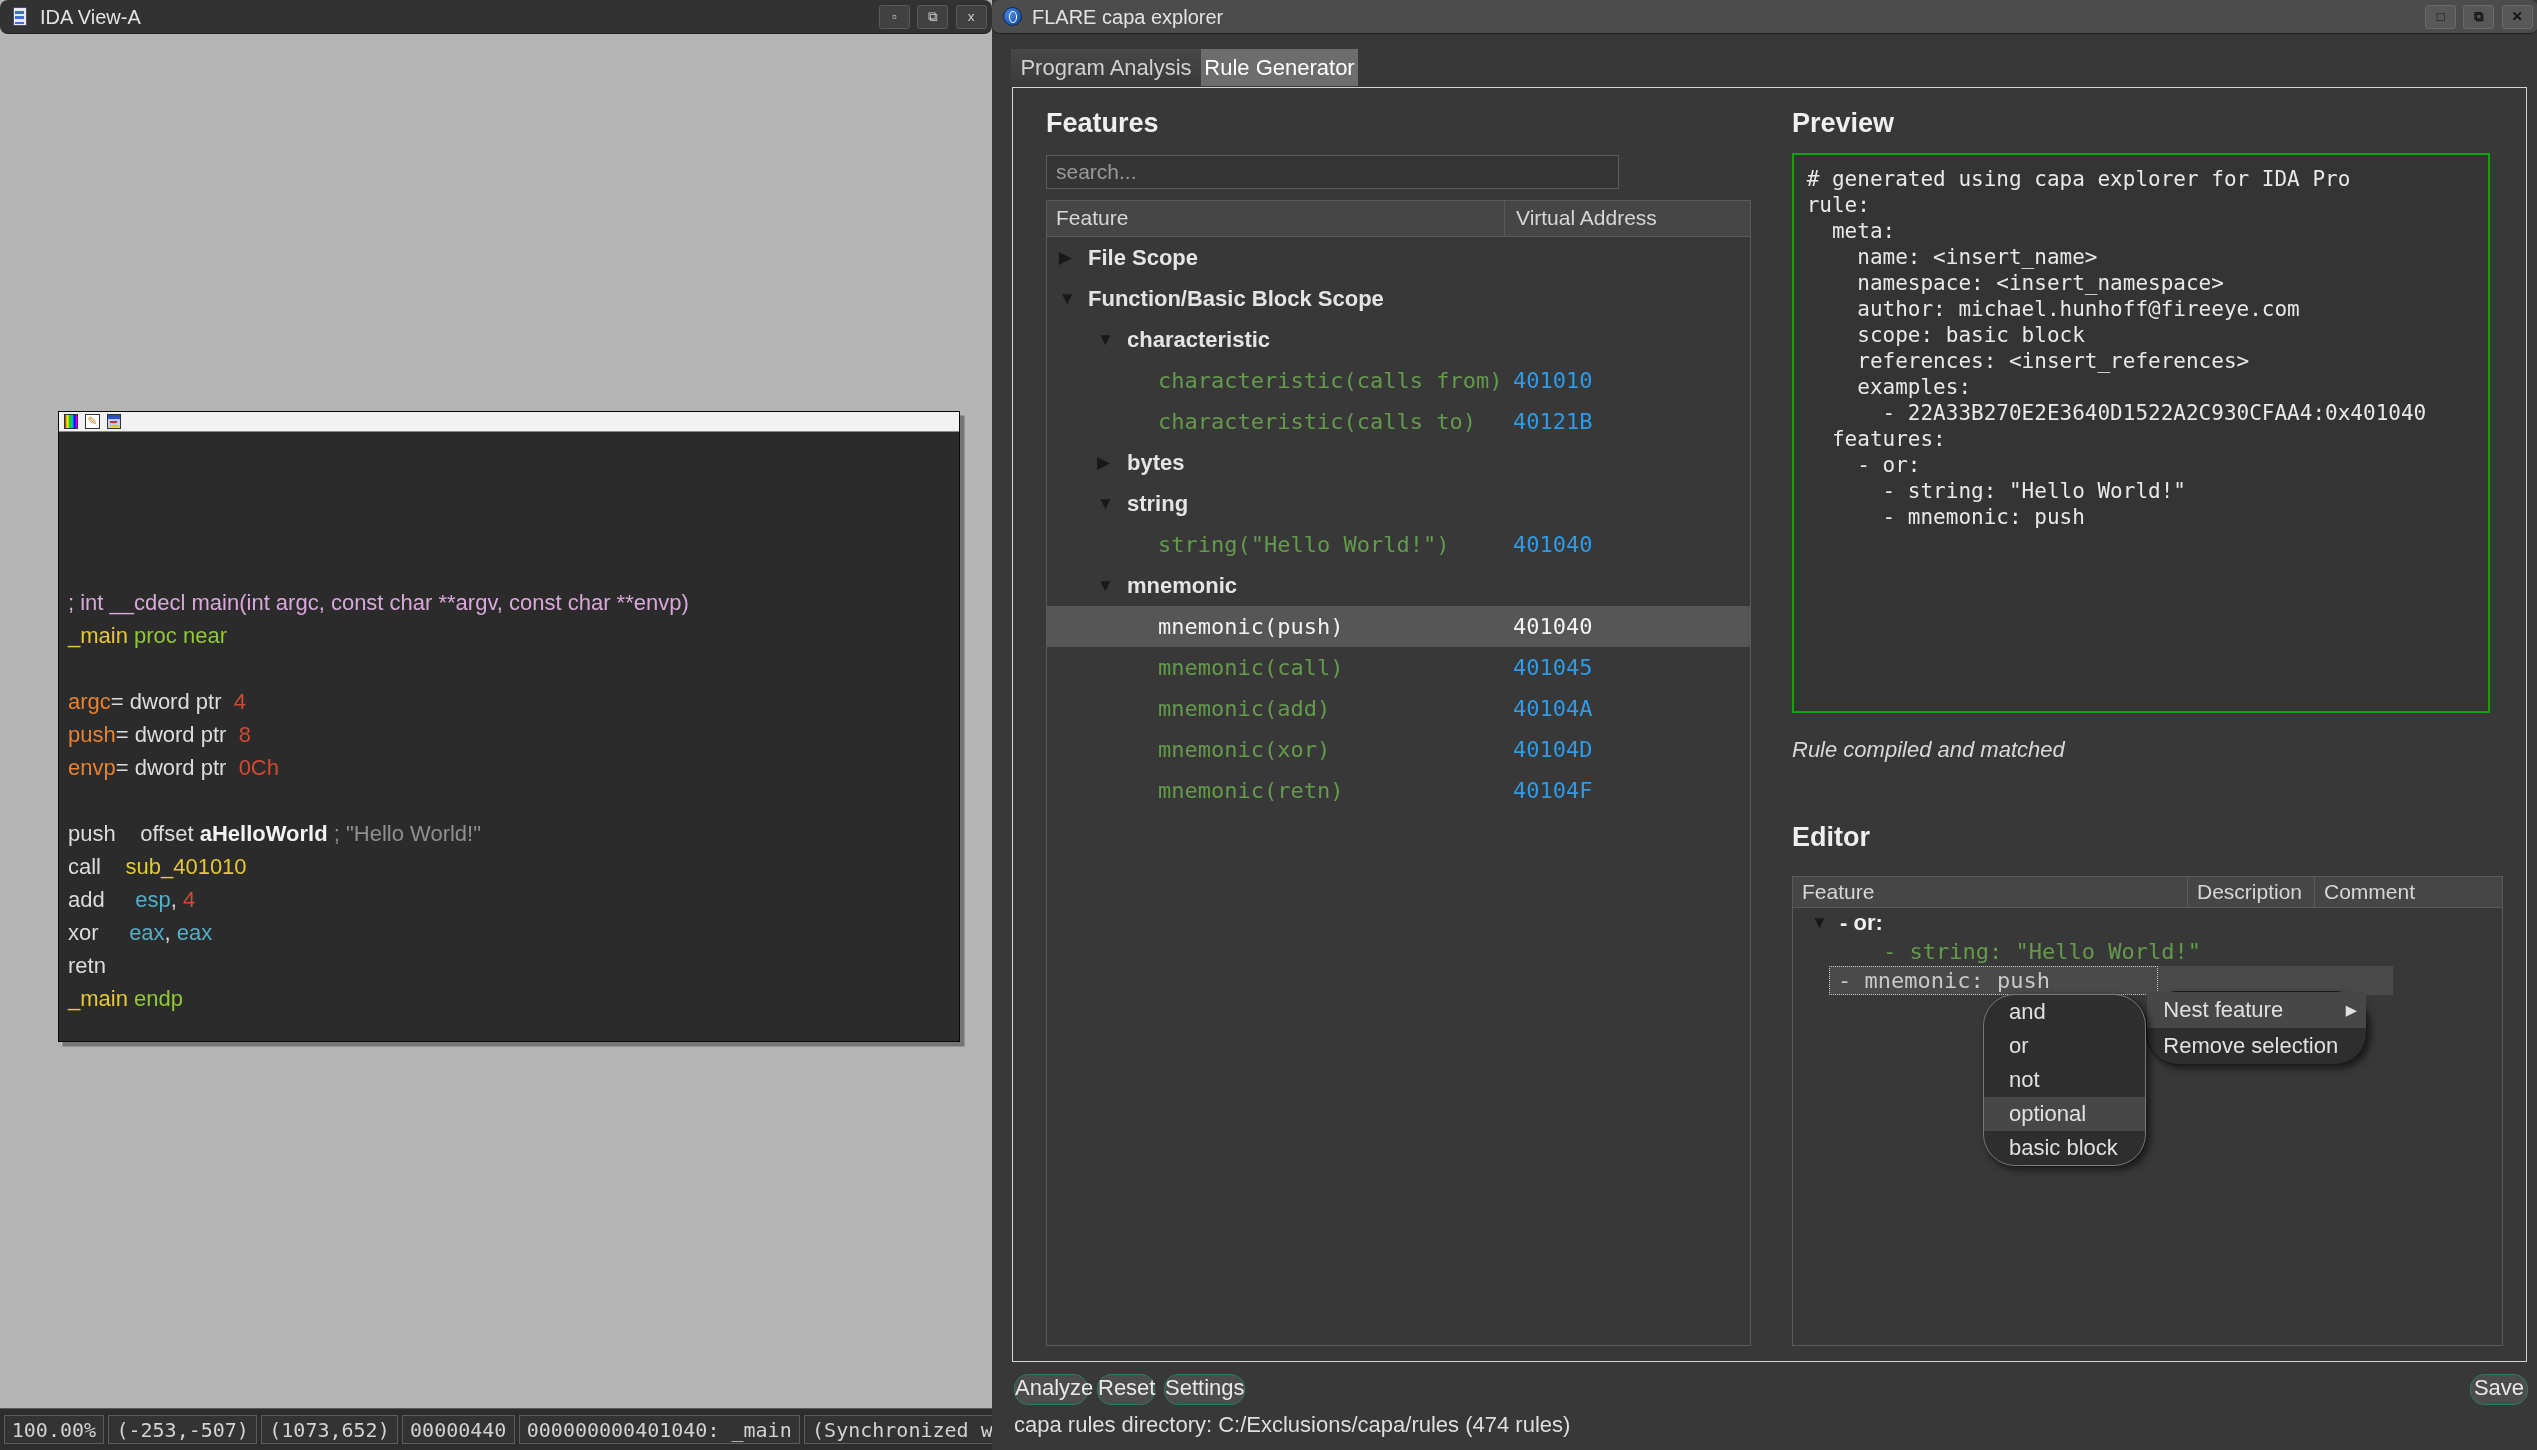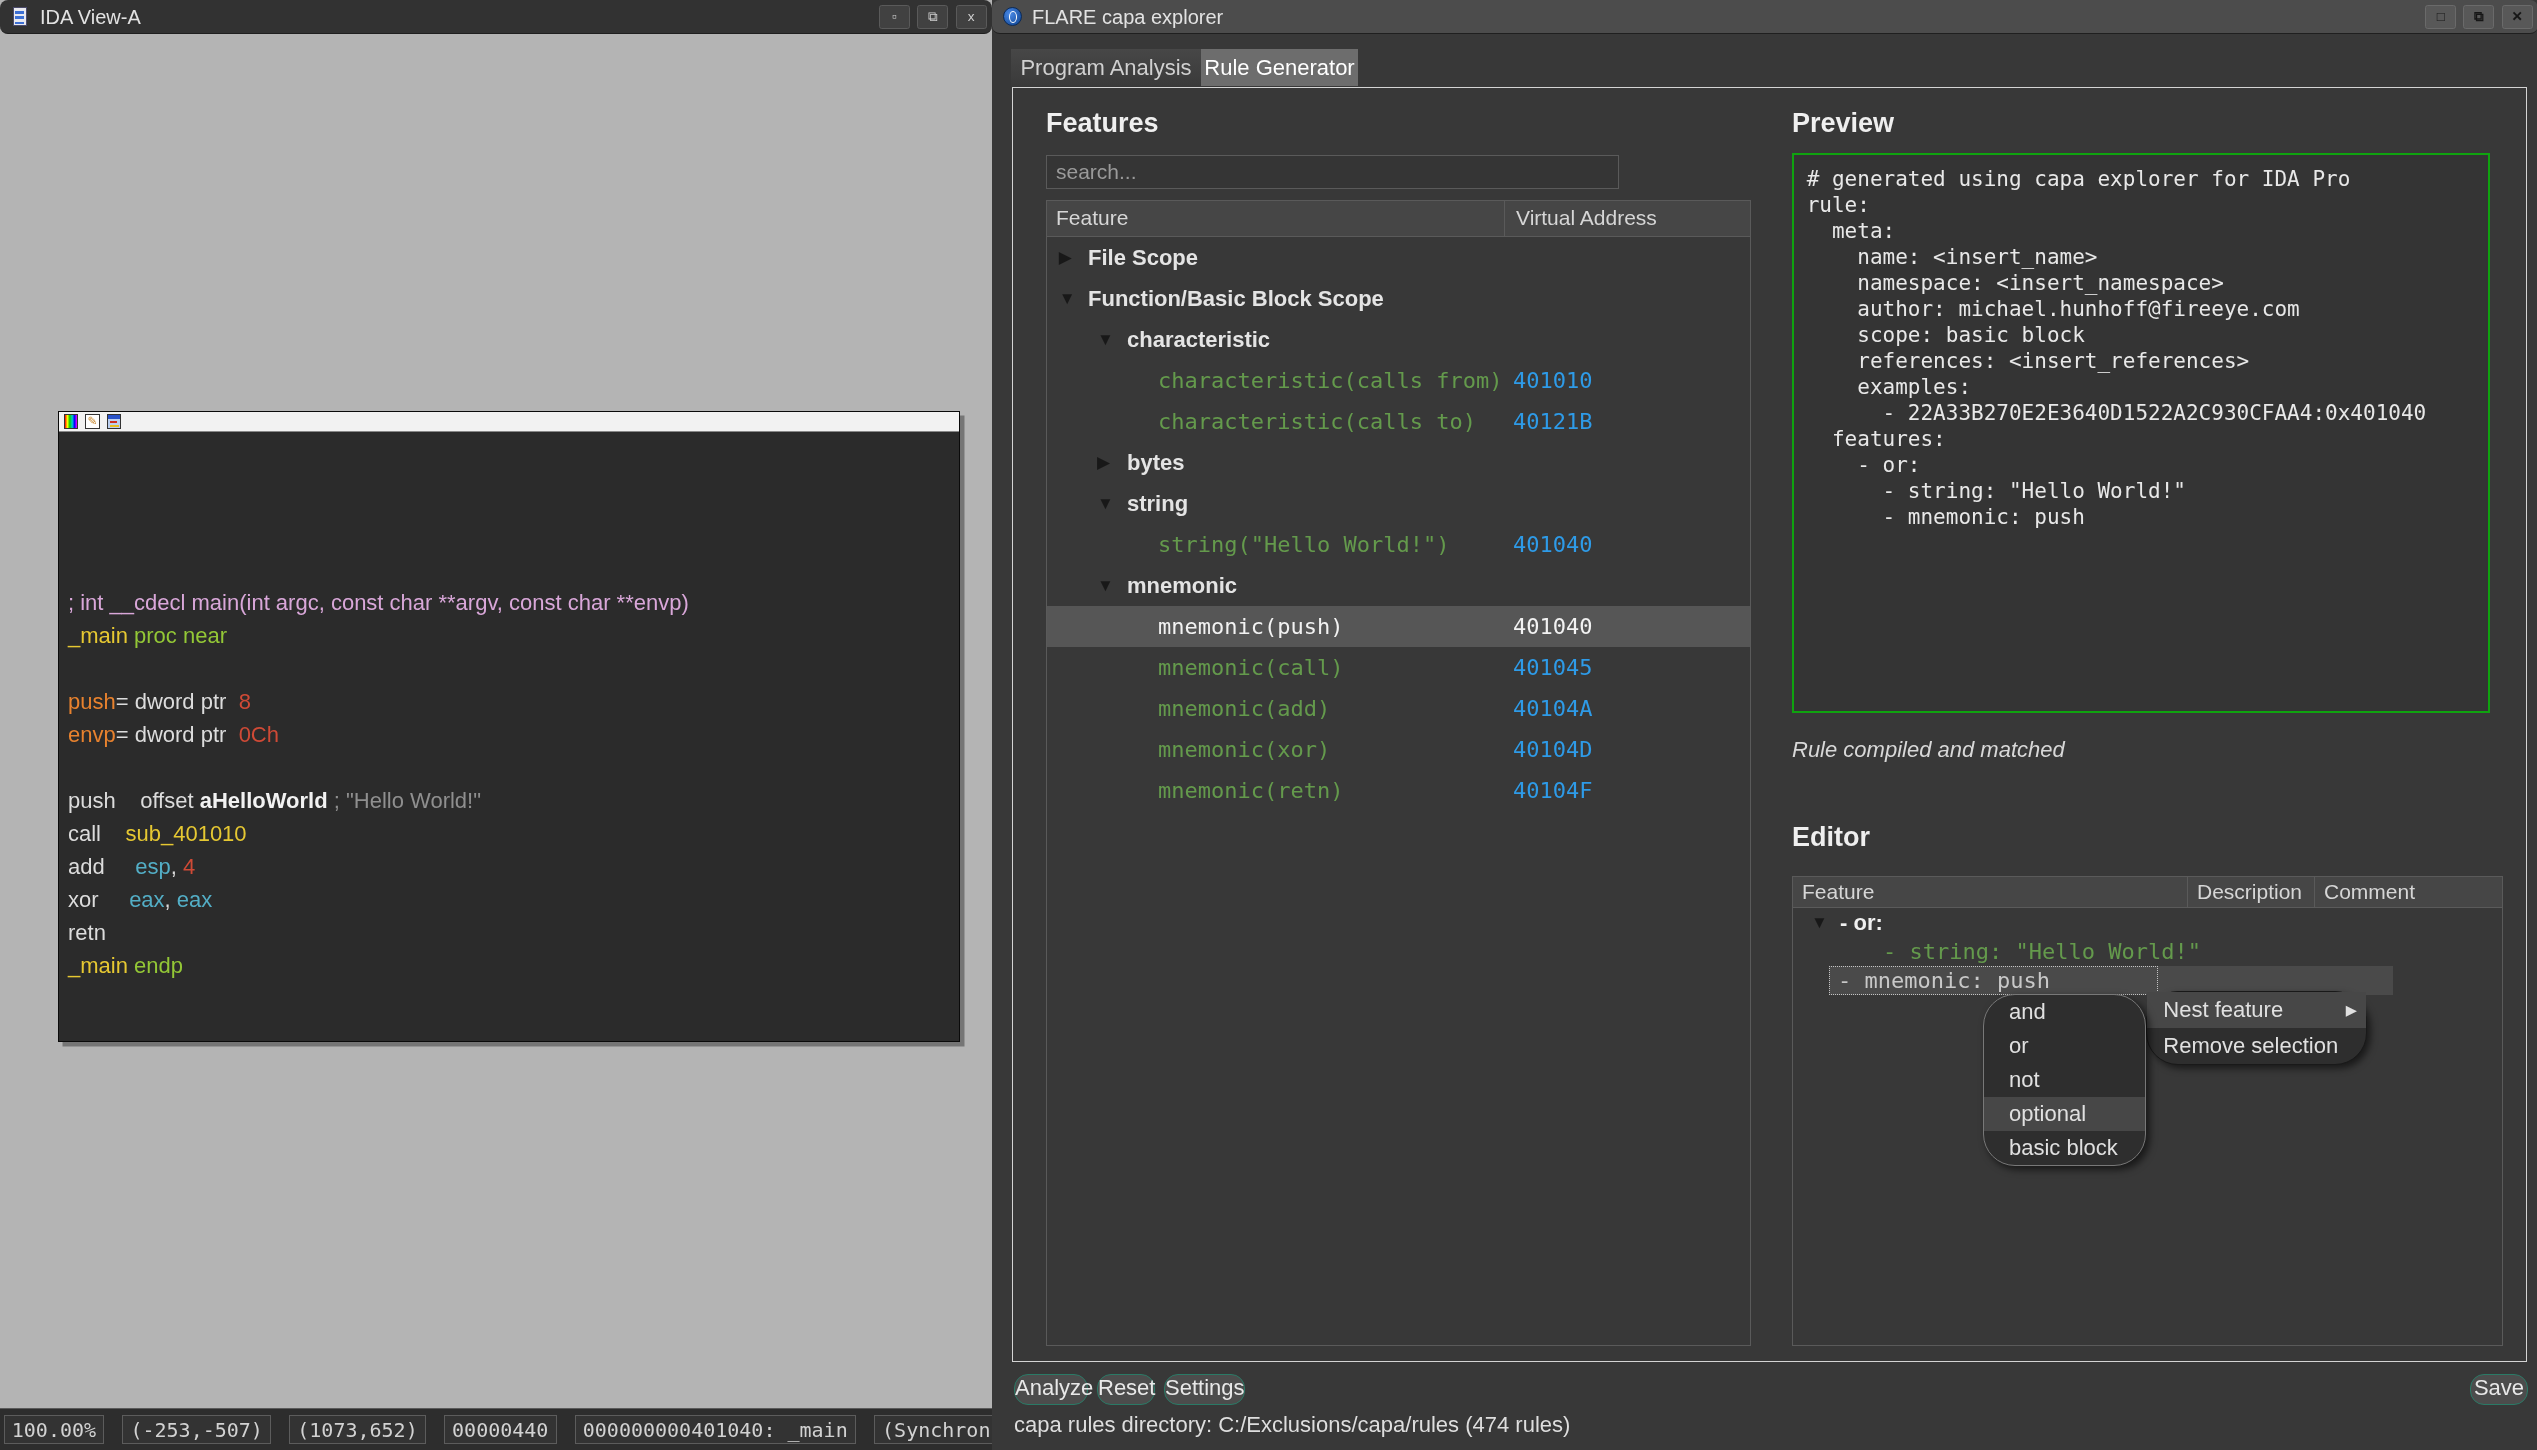--- a/index.html
+++ b/index.html
@@ -43,21 +43,21 @@
   .seg-pink { color:#d9a7d9; }
   .seg-yellow { color:#e6c832; }
   .seg-green  { color:#93c736; }
   .seg-orange { color:#e8822e; }
   .seg-num    { color:#cf4a36; }
   .seg-reg    { color:#53aec6; }
   .seg-gray   { color:#8f8f8f; }
   .seg-boldwhite { color:#f2f2f2; font-weight:bold; }
 
   #ida-statusbar { left:0; top:1408px; width:992px; height:42px; background:#2d2d2d;
-                   border-top:0.9px solid #5a5a5a; display:flex; align-items:center; gap:18px;
+                   border-top:0.9px solid #5a5a5a; display:flex; align-items:center; gap:4px;
                    padding-left:3.6px; overflow:hidden; }
   .status-seg { font-family:"DejaVu Sans Mono", monospace; font-size:20px; color:#d2d2d2;
                 border:0.9px solid #5c5c5c; background:#333; padding:1.8px 7.2px; white-space:pre; flex:none; }
 
   
   #capa-window { left:992px; top:0; width:1546px; height:1451px; background:#383838; }
   .capa-logo { position:absolute; left:11px; top:7.2px; width:19px; height:19px; border-radius:50%;
                background:radial-gradient(circle at 35% 35%, #4a8ae8, #0b3f8a); border:0.9px solid #0a2a5a; }
   .capa-logo i { position:absolute; left:4.5px; top:2.7px; width:8.1px; height:11.8px;
                  border:1.8px solid #fff; border-radius:50%; }
@@ -157,20 +157,21 @@
         <span class="mini-icon" id="icon-pencil">✎</span>
         <span class="mini-icon" id="icon-window">
             <i></i>
             <b></b>
           </span>
       </div>
       <div id="ida-code">
           <div class="code-line"><span class="seg-pink">; int __cdecl main(int argc, const char **argv, const char **envp)</span></div>
           <div class="code-line"><span class="seg-yellow">_main</span><span class="seg-def"> </span><span class="seg-green">proc near</span></div>
           <div class="code-line">&nbsp;</div>
+          <div class="code-line"><span class="seg-orange">argc</span><span class="seg-def">= </span><span class="seg-def">dword ptr  </span><span class="seg-num">4</span></div>
           <div class="code-line"><span class="seg-orange">push</span><span class="seg-def">= </span><span class="seg-def">dword ptr  </span><span class="seg-num">8</span></div>
           <div class="code-line"><span class="seg-orange">envp</span><span class="seg-def">= </span><span class="seg-def">dword ptr  </span><span class="seg-num">0Ch</span></div>
           <div class="code-line">&nbsp;</div>
           <div class="code-line"><span class="seg-def">push    offset </span><span class="seg-boldwhite">aHelloWorld</span><span class="seg-def"> </span><span class="seg-gray">; "Hello World!"</span></div>
           <div class="code-line"><span class="seg-def">call    </span><span class="seg-yellow">sub_401010</span></div>
           <div class="code-line"><span class="seg-def">add     </span><span class="seg-reg">esp</span><span class="seg-def">, </span><span class="seg-num">4</span></div>
           <div class="code-line"><span class="seg-def">xor     </span><span class="seg-reg">eax</span><span class="seg-def">, </span><span class="seg-reg">eax</span></div>
           <div class="code-line"><span class="seg-def">retn</span></div>
           <div class="code-line"><span class="seg-yellow">_main</span><span class="seg-def"> </span><span class="seg-green">endp</span></div>
         </div>

